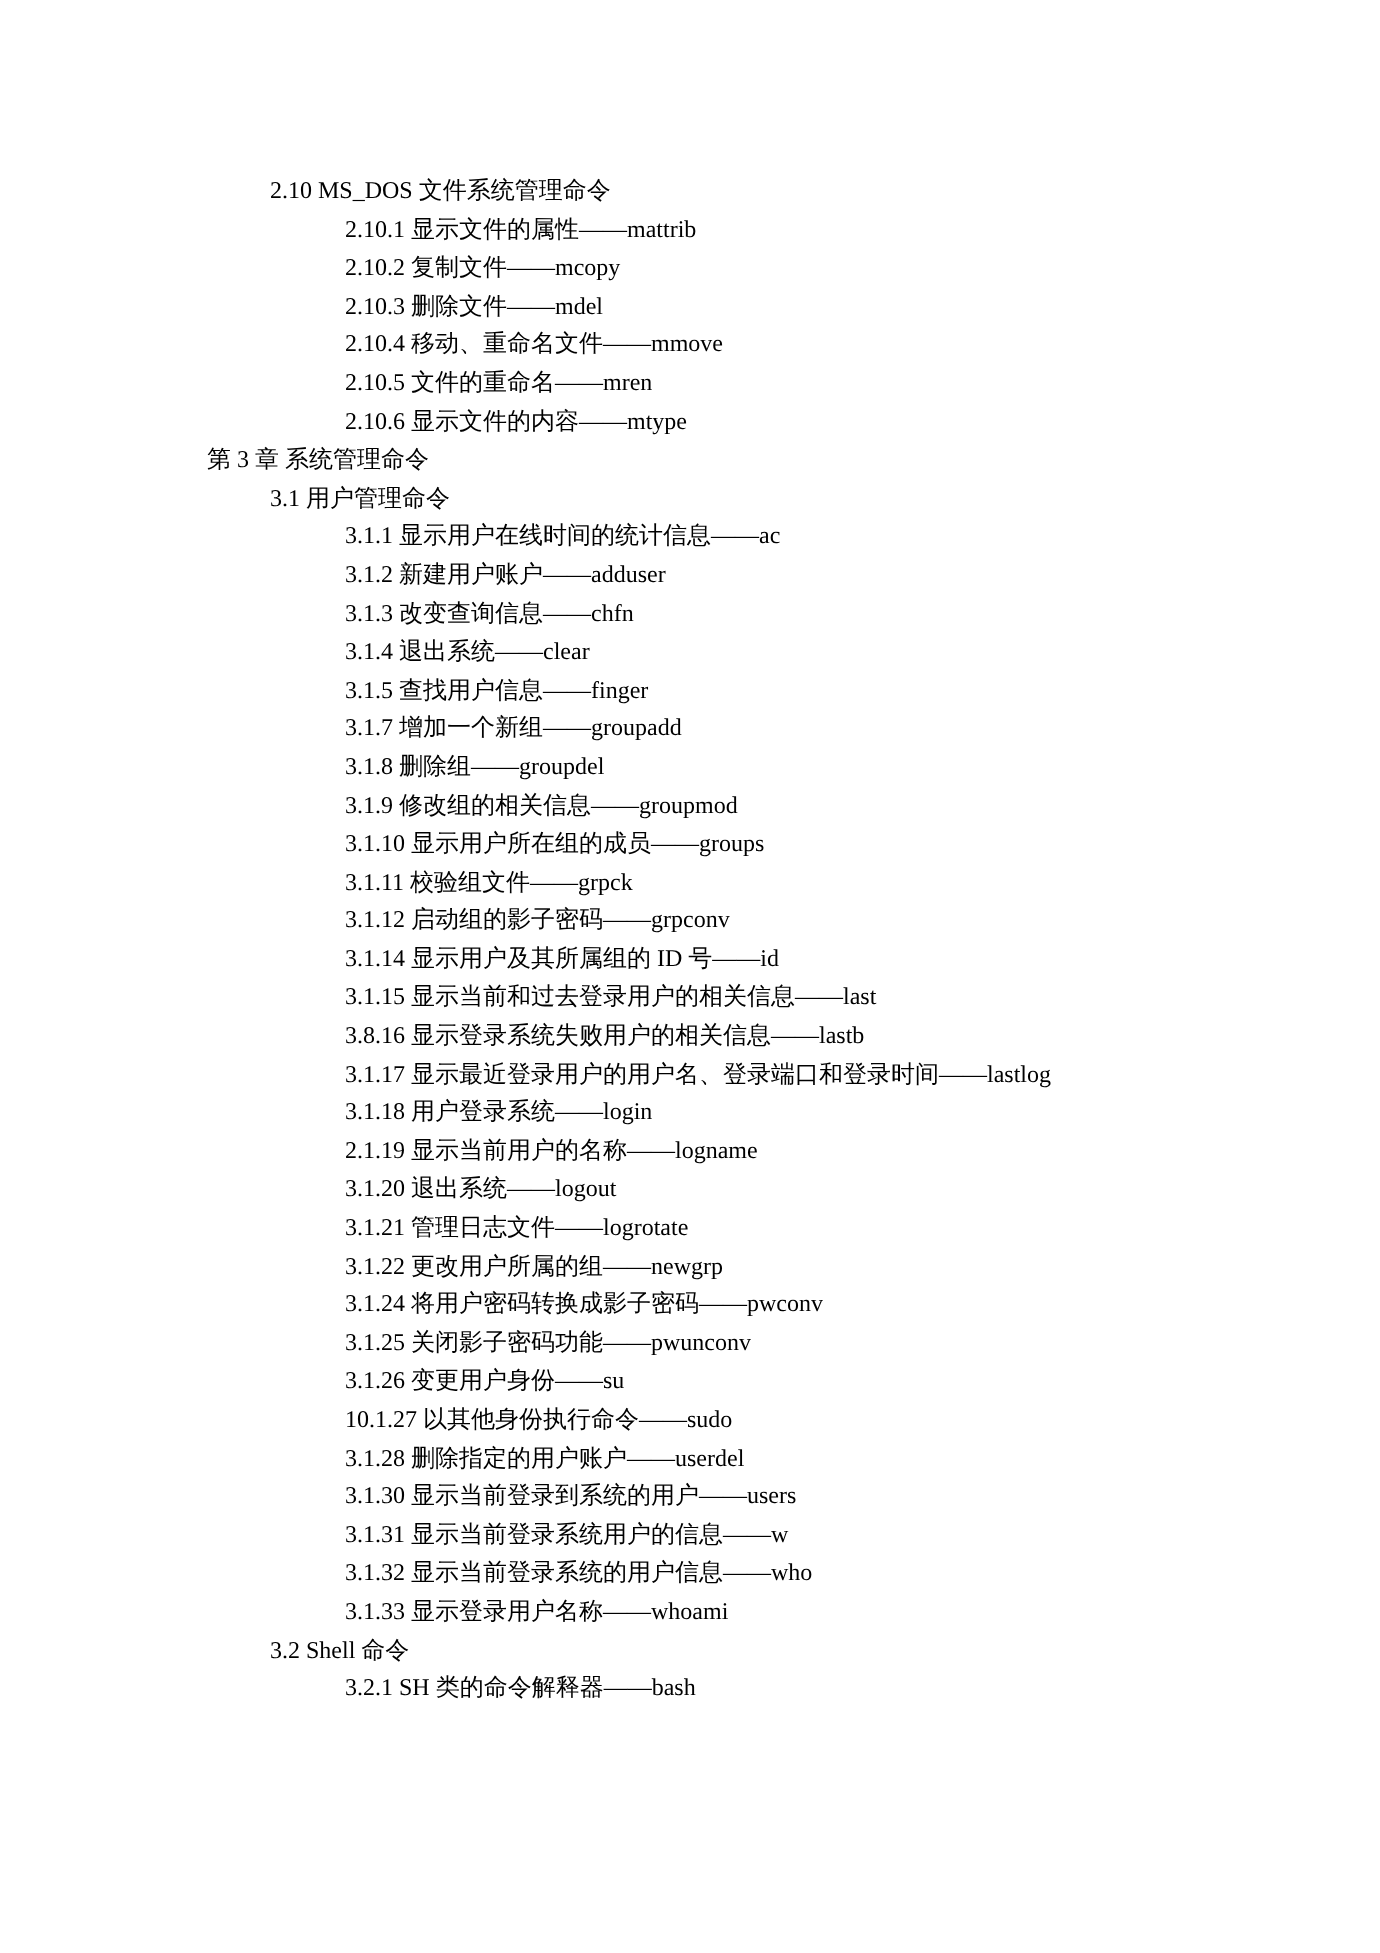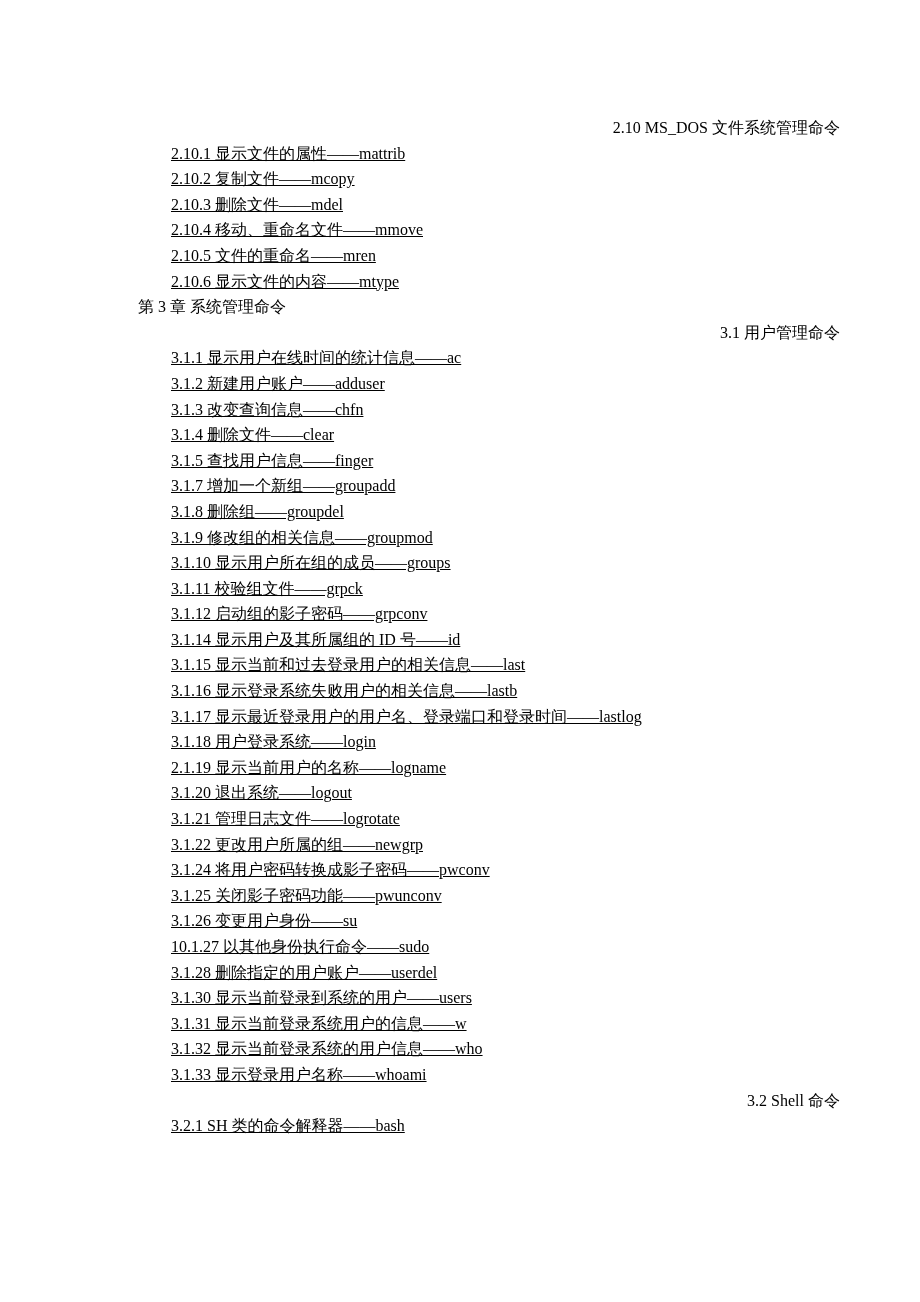--- a/index.html
+++ b/index.html
@@ -10,51 +10,51 @@
       font-family: "SimSun", "宋体", serif;
       font-size: 16px;
       color: #000;
       line-height: 1.6;
       padding-top: 115px;
       padding-left: 138px;
       padding-right: 80px;
     }
     .toc { }
     .lvl-1 { margin-left: 0; }
-    .lvl-2 { margin-left: 42px; text-align: right; }
-    .lvl-3 { margin-left: 33px; text-decoration: underline; }
+    .lvl-2 { margin-left: 42px; }
+    .lvl-3 { margin-left: 92px; }
     .entry { white-space: nowrap; }
   </style>
 </head>
 <body>
 
 <div class="toc" id="toc-root">
     <div class="entry lvl-2">2.10 MS_DOS 文件系统管理命令</div>
     <div class="entry lvl-3">2.10.1 显示文件的属性——mattrib</div>
     <div class="entry lvl-3">2.10.2 复制文件——mcopy</div>
     <div class="entry lvl-3">2.10.3 删除文件——mdel</div>
     <div class="entry lvl-3">2.10.4 移动、重命名文件——mmove</div>
     <div class="entry lvl-3">2.10.5 文件的重命名——mren</div>
     <div class="entry lvl-3">2.10.6 显示文件的内容——mtype</div>
     <div class="entry lvl-1">第 3 章 系统管理命令</div>
     <div class="entry lvl-2">3.1 用户管理命令</div>
     <div class="entry lvl-3">3.1.1 显示用户在线时间的统计信息——ac</div>
     <div class="entry lvl-3">3.1.2 新建用户账户——adduser</div>
     <div class="entry lvl-3">3.1.3 改变查询信息——chfn</div>
-    <div class="entry lvl-3">3.1.4 删除文件——clear</div>
+    <div class="entry lvl-3">3.1.4 退出系统——clear</div>
     <div class="entry lvl-3">3.1.5 查找用户信息——finger</div>
     <div class="entry lvl-3">3.1.7 增加一个新组——groupadd</div>
     <div class="entry lvl-3">3.1.8 删除组——groupdel</div>
     <div class="entry lvl-3">3.1.9 修改组的相关信息——groupmod</div>
     <div class="entry lvl-3">3.1.10 显示用户所在组的成员——groups</div>
     <div class="entry lvl-3">3.1.11 校验组文件——grpck</div>
     <div class="entry lvl-3">3.1.12 启动组的影子密码——grpconv</div>
     <div class="entry lvl-3">3.1.14 显示用户及其所属组的 ID 号——id</div>
     <div class="entry lvl-3">3.1.15 显示当前和过去登录用户的相关信息——last</div>
-    <div class="entry lvl-3">3.1.16 显示登录系统失败用户的相关信息——lastb</div>
+    <div class="entry lvl-3">3.8.16 显示登录系统失败用户的相关信息——lastb</div>
     <div class="entry lvl-3">3.1.17 显示最近登录用户的用户名、登录端口和登录时间——lastlog</div>
     <div class="entry lvl-3">3.1.18 用户登录系统——login</div>
     <div class="entry lvl-3">2.1.19 显示当前用户的名称——logname</div>
     <div class="entry lvl-3">3.1.20 退出系统——logout</div>
     <div class="entry lvl-3">3.1.21 管理日志文件——logrotate</div>
     <div class="entry lvl-3">3.1.22 更改用户所属的组——newgrp</div>
     <div class="entry lvl-3">3.1.24 将用户密码转换成影子密码——pwconv</div>
     <div class="entry lvl-3">3.1.25 关闭影子密码功能——pwunconv</div>
     <div class="entry lvl-3">3.1.26 变更用户身份——su</div>
     <div class="entry lvl-3">10.1.27 以其他身份执行命令——sudo</div>

